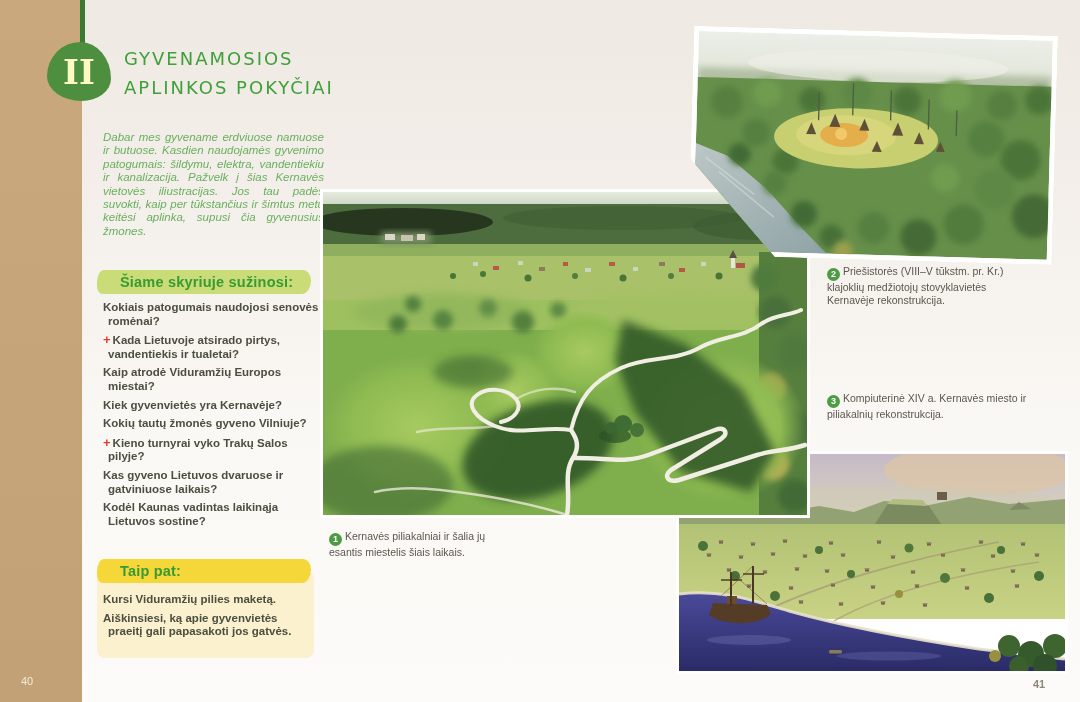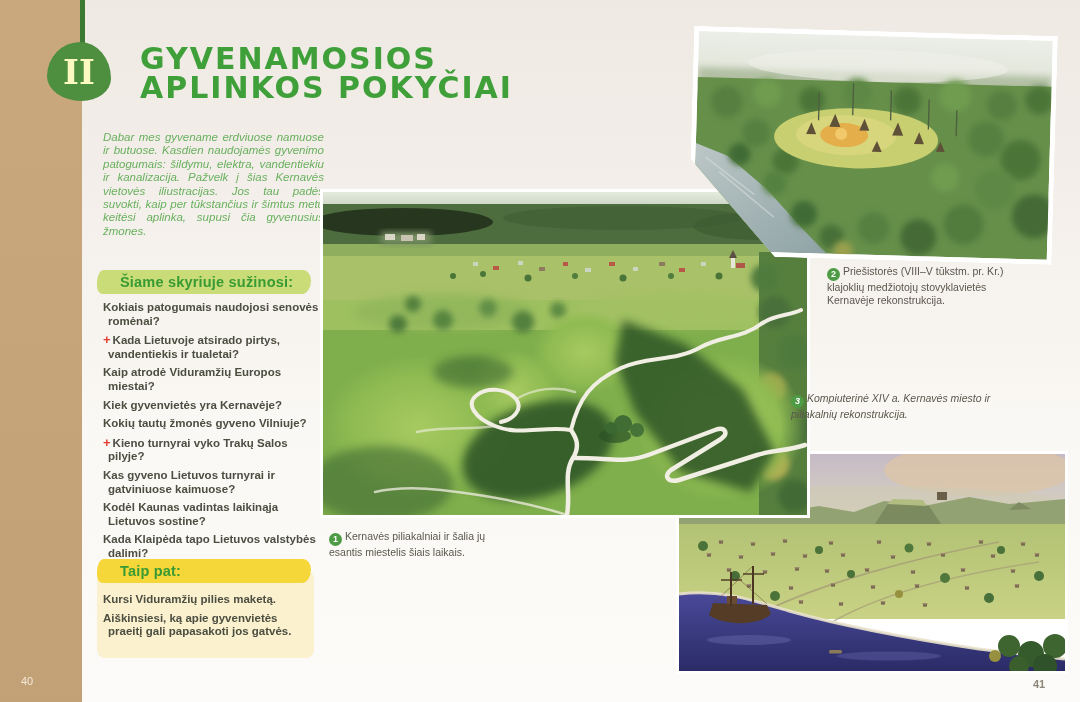--- a/index.html
+++ b/index.html
@@ -13,22 +13,22 @@
     background:linear-gradient(180deg,#c9a87e,#c3a176);}
   .pnum-left{position:absolute;left:21px;top:675px;font-size:11px;color:#f2ead9;}
   .pnum-right{position:absolute;left:1033px;top:678px;font-size:11px;color:#8d8779;font-weight:bold;}
   
   .stem{position:absolute;left:80px;top:0;width:5px;height:47px;background:#3c7a33;}
   .badge{position:absolute;left:47px;top:42px;width:64px;height:59px;background:#4d8f3f;
     border-radius:52% 48% 46% 54% / 58% 62% 38% 42%;
     display:flex;align-items:center;justify-content:center;
     font-family:"DejaVu Serif",serif;font-weight:bold;font-size:34px;color:#fef9c3;}
   .title{position:absolute;left:124px;top:44px;
-    font-family:"DejaVu Sans",sans-serif;font-weight:700;font-size:30px;line-height:29px;
-    letter-spacing:2px;color:#3fa03a;margin-left:16px;}
+    font-family:"DejaVu Sans",sans-serif;font-weight:400;font-size:18px;line-height:29px;
+    letter-spacing:2px;color:#3fa03a;}
   .intro{position:absolute;left:103px;top:131px;width:221px;
     font-style:italic;font-size:11.5px;line-height:13.4px;color:#68b05e;text-align:justify;}
   
   .hl-head{position:absolute;left:97px;width:214px;height:24px;
     font-weight:bold;font-size:14.5px;line-height:24px;color:#389a33;
     padding-left:23px;letter-spacing:.2px;box-sizing:border-box;}
   .hl-green{top:270px;background:#c9dc77;border-radius:12px 14px 16px 10px/22px 18px 24px 14px;}
   .hl-yellow{top:559px;background:#f6d73a;border-radius:12px 14px 16px 10px/22px 18px 24px 14px;z-index:2;}
   .questions{position:absolute;left:103px;top:301px;width:222px;}
   .q{font-weight:bold;font-size:11.5px;line-height:13.6px;color:#4b4e40;
@@ -42,21 +42,21 @@
   .fig{position:absolute;background:#fff;}
   .fig svg{display:block;}
   .fig-main{left:320px;top:189px;padding:3px;z-index:2;}
   .fig-illus{left:694px;top:36px;padding:5px;z-index:3;
     clip-path:polygon(0 0,100% 0,100% 100%,24% 100%,0 58%);
     transform:rotate(1.6deg);transform-origin:100% 0;}
   .fig-bottom{left:676px;top:451px;padding:3px;z-index:1;}
   .caption{position:absolute;font-size:10.5px;line-height:12.6px;color:#5b574d;z-index:4;}
   .cap1{left:329px;top:530px;width:175px;}
   .cap2{left:827px;top:265px;width:205px;}
-  .cap3{left:791px;top:392px;width:218px;font-style:italic;}
+  .cap3{left:827px;top:392px;width:218px;}
   .fig-num{display:inline-block;width:13px;height:13px;border-radius:50%;
     background:#4d9b44;color:#fff;font-size:9px;font-weight:bold;text-align:center;
     line-height:13px;margin-right:3px;vertical-align:-2px;text-indent:0;}
 </style>
 </head>
 <body>
 
 <div id="spread">
 
   <div class="tan-strip"></div>
@@ -76,23 +76,22 @@
 
   <div class="hl-head hl-green">Šiame skyriuje sužinosi:</div>
 
   <div class="questions">
     <div class="q"><span>Kokiais patogumais naudojosi senovės romėnai?</span></div>
     <div class="q"><span class="plus">+</span><span>Kada Lietuvoje atsirado pirtys, vandentiekis ir tualetai?</span></div>
     <div class="q"><span>Kaip atrodė Viduramžių Europos miestai?</span></div>
     <div class="q"><span>Kiek gyvenvietės yra Kernavėje?</span></div>
     <div class="q"><span>Kokių tautų žmonės gyveno Vilniuje?</span></div>
     <div class="q"><span class="plus">+</span><span>Kieno turnyrai vyko Trakų Salos pilyje?</span></div>
-    <div class="q"><span>Kas gyveno Lietuvos turnyrai ir gatviniuose kaimuose?</span></div>
+    <div class="q"><span>Kas gyveno Lietuvos dvaruose ir gatviniuose laikais?</span></div>
     <div class="q"><span>Kodėl Kaunas vadintas laikinąja Lietuvos sostine?</span></div>
-    <div class="q"><span>Kada Klaipėda tapo Lietuvos valstybės dalimi?</span></div>
   </div>
 
   <div class="hl-head hl-yellow">Taip pat:</div>
   <div class="also-box"></div>
   <div class="also-items">
     <div class="q">Kursi Viduramžių pilies maketą.</div>
     <div class="q">Aiškinsiesi, ką apie gyvenvietės praeitį gali papasakoti jos gatvės.</div>
   </div>
 
   <div class="fig fig-bottom">

